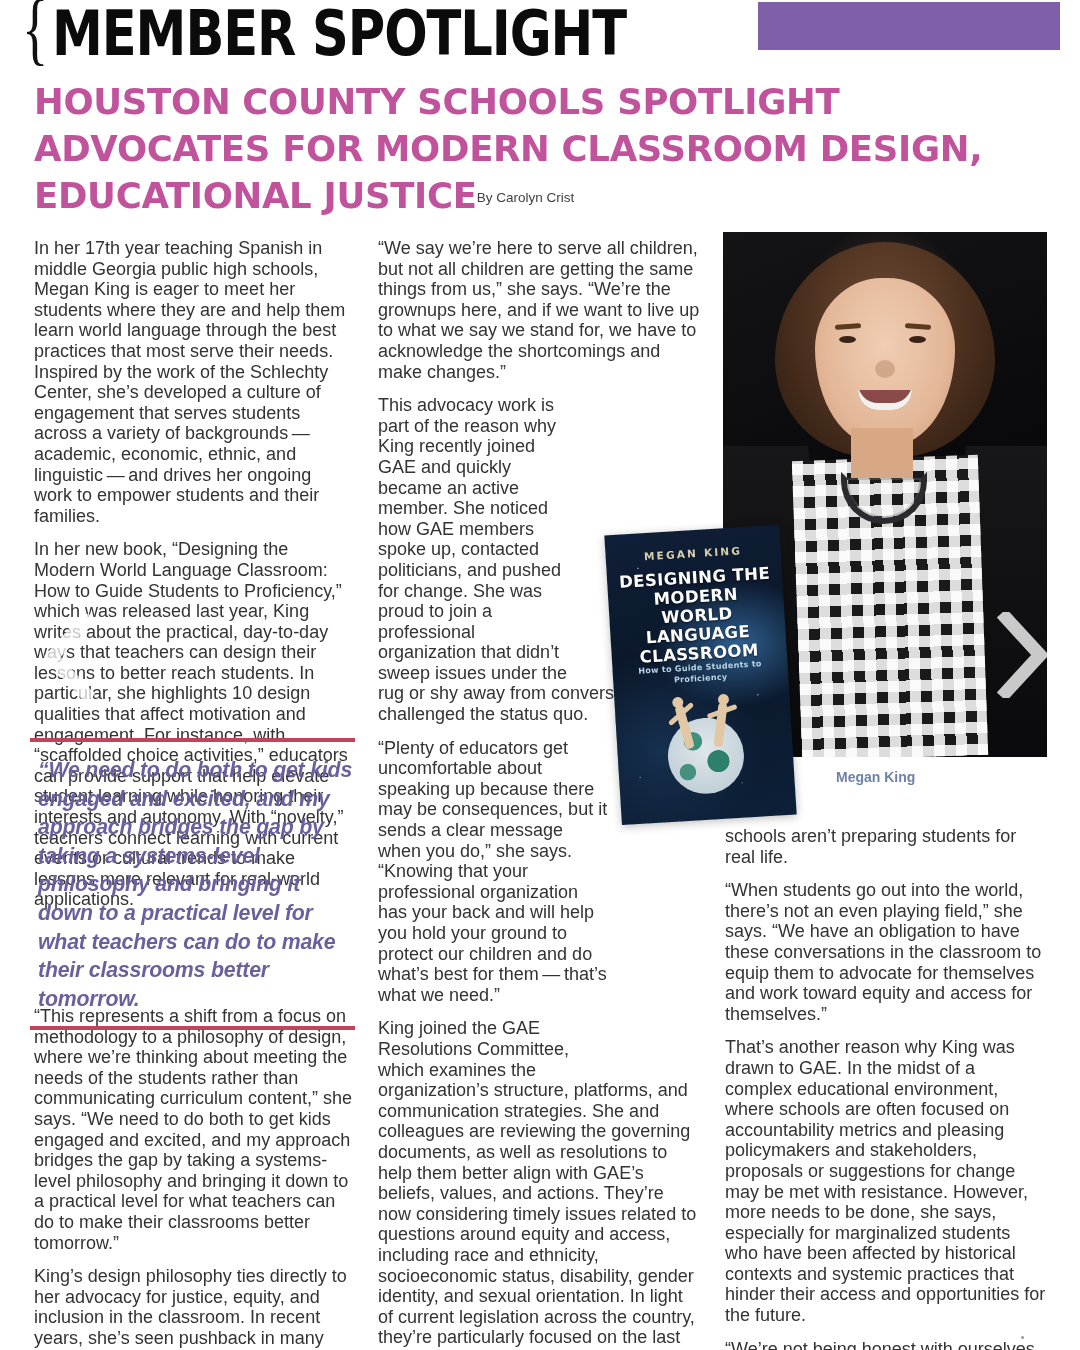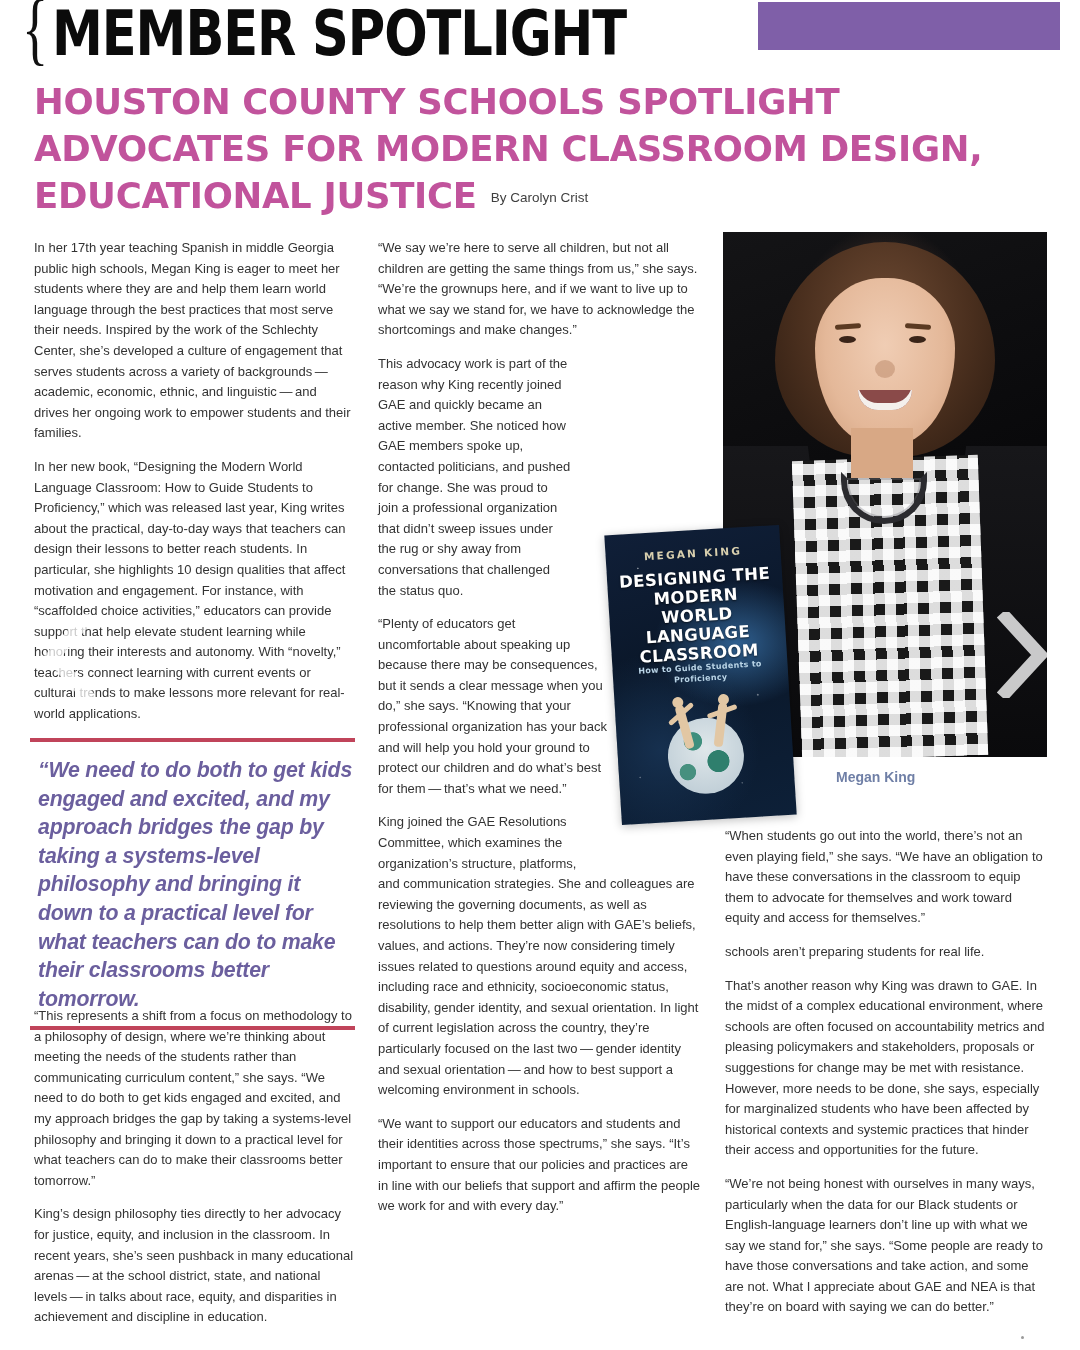--- a/index.html
+++ b/index.html
@@ -68,30 +68,29 @@
     transform: scaleX(0.985);
     transform-origin: left top;
     margin: 0;
     display: inline;
   }
   .byline {
     font-size: 13.5px;
     color: #3f3f3f;
     font-weight: normal;
     white-space: nowrap;
-    margin-left: 14px;
     position: relative;
     top: -6px;
     font-family: "Liberation Sans", sans-serif;
   }
 
   
   .col {
     position: absolute;
-    font-size: 13px;
+    font-size: 18px;
     line-height: 20.6px;
     color: #333333;
     font-family: "Liberation Sans", sans-serif;
     text-rendering: optimizeLegibility;
   }
   .col p { margin: 0 0 13px 0; }
   .col-1 { left: 34px; top: 238px; width: 320px; }
   .col-2 { left: 378px; top: 238px; width: 323px; }
   .col-3 { left: 725px; top: 826px; width: 322px; }
 
@@ -350,22 +349,22 @@
     <p style="width:232px;">“Plenty of educators get uncomfortable about speaking up because there may be consequences, but it sends a clear message when you do,” she says. “Knowing that your professional organization has your back and will help you hold your ground to protect our children and do what’s best for them — that’s what we need.”</p>
     <p>
       <span style="float:right;width:110px;height:56px;shape-outside:inset(0);"></span>
       <span>King joined the GAE Resolutions Committee, which examines the organization’s structure, platforms, and communication strategies. She and colleagues are reviewing the governing documents, as well as resolutions to help them better align with GAE’s beliefs, values, and actions. They’re now considering timely issues related to questions around equity and access, including race and ethnicity, socioeconomic status, disability, gender identity, and sexual orientation. In light of current legislation across the country, they’re particularly focused on the last two — gender identity and sexual orientation — and how to best support a welcoming environment in schools.</span>
     </p>
     <p>“We want to support our educators and students and their identities across those spectrums,” she says. “It’s important to ensure that our policies and practices are in line with our beliefs that support and affirm the people we work for and with every day.”</p>
 
   </div>
 
   <div class="col col-3">
+    <p>schools aren’t preparing students for real life.</p>
     <p>“When students go out into the world, there’s not an even playing field,” she says. “We have an obligation to have these conversations in the classroom to equip them to advocate for themselves and work toward equity and access for themselves.”</p>
-    <p>schools aren’t preparing students for real life.</p>
     <p>That’s another reason why King was drawn to GAE. In the midst of a complex educational environment, where schools are often focused on accountability metrics and pleasing policymakers and stakeholders, proposals or suggestions for change may be met with resistance. However, more needs to be done, she says, especially for marginalized students who have been affected by historical contexts and systemic practices that hinder their access and opportunities for the future.</p>
     <p>“We’re not being honest with ourselves in many ways, particularly when the data for our Black students or English-language learners don’t line up with what we say we stand for,” she says. “Some people are ready to have those conversations and take action, and some are not. What I appreciate about GAE and NEA is that they’re on board with saying we can do better.”</p>
   </div>
 
   <div class="photo">
     <div class="photo-bg"></div>
     <div class="jacket-l"></div>
     <div class="jacket-r"></div>
     <div class="shirt"></div>
     <div class="hair"></div>

